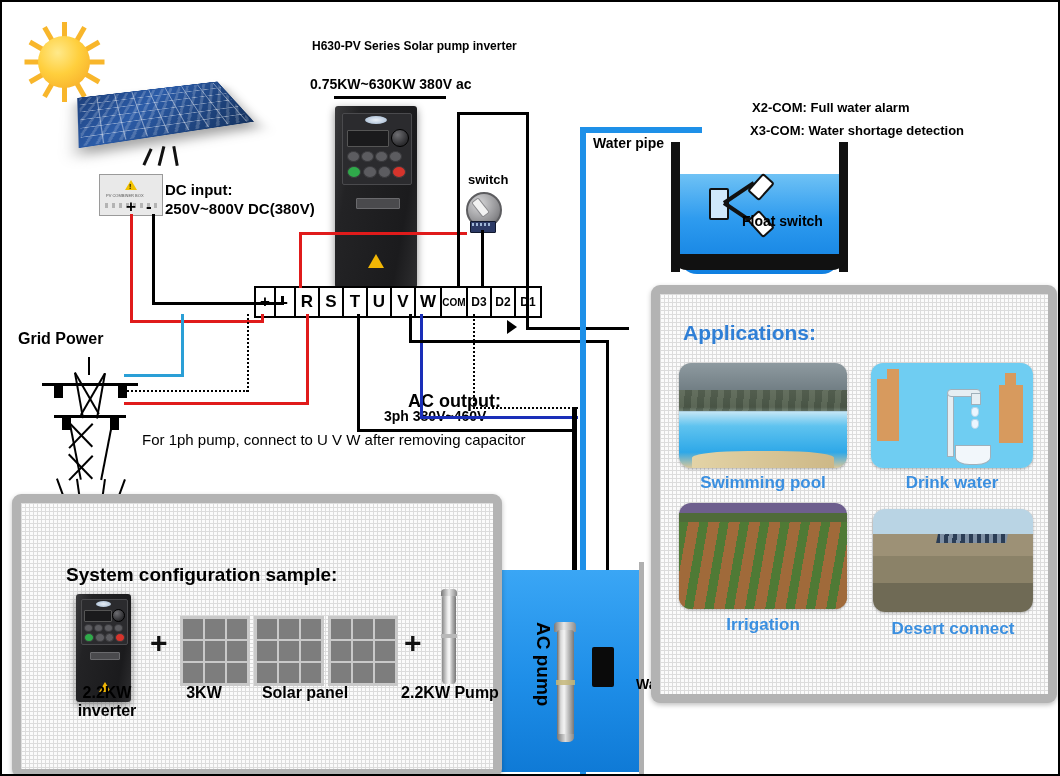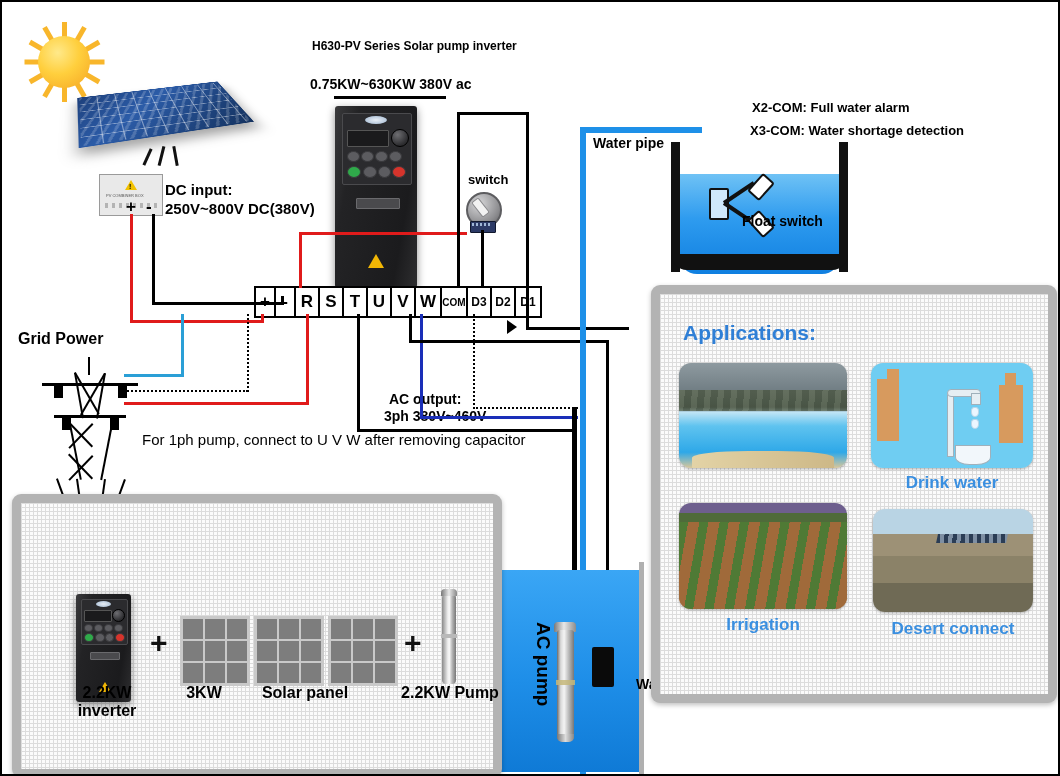--- a/index.html
+++ b/index.html
@@ -264,21 +264,21 @@
   </div>
   <div class="txt b" style="left:16px;top:328px;font-size:16px;">Grid Power</div>
 
   <div class="w wblue" style="left:122px;top:372px;width:60px;height:3px;"></div>
   <div class="w wblue" style="left:179px;top:312px;width:3px;height:62px;"></div>
   <div class="wdot-h" style="left:122px;top:388px;width:124px;"></div>
   <div class="wdot-v" style="left:245px;top:312px;height:78px;"></div>
   <div class="w wred" style="left:122px;top:400px;width:185px;height:3px;"></div>
   <div class="w wred" style="left:304px;top:312px;width:3px;height:91px;"></div>
 
-  <div class="txt b" style="left:387px;top:390px;font-size:14px;">AC output:</div>
+  <div class="txt b" style="left:406px;top:390px;font-size:18px;">AC output:</div>
   <div class="txt b" style="left:382px;top:407px;font-size:14px;">3ph 380V~460V</div>
   <div class="txt" style="left:140px;top:430px;font-size:15px;">For 1ph pump, connect to U V W after removing capacitor</div>
 
   <div class="w" style="left:355px;top:312px;width:3px;height:118px;"></div>
   <div class="w" style="left:355px;top:427px;width:215px;height:3px;"></div>
   <div class="w wnavy" style="left:418px;top:312px;width:3px;height:105px;"></div>
   <div class="w wnavy" style="left:418px;top:414px;width:158px;height:3px;"></div>
   <div class="wdot-v" style="left:471px;top:312px;height:95px;"></div>
   <div class="wdot-h" style="left:471px;top:405px;width:105px;"></div>
   <div class="w" style="left:570px;top:405px;width:5px;height:250px;"></div>
@@ -331,20 +331,21 @@
   <div class="vert-text b" style="left:552px;top:620px;font-size:19px;">AC pump</div>
   <div class="txt b" style="left:634px;top:675px;font-size:14px;">Water sensor(Optional)</div>
 
   <div class="card" style="left:649px;top:283px;width:406px;height:418px;">
     <div class="card-inner"></div>
     <div class="apps-title" style="left:32px;top:36px;font-size:21px;">Applications:</div>
 
     <div class="app-img" style="left:28px;top:78px;width:168px;height:105px;">
       <div class="pool"></div>
     </div>
+    <div class="app-cap" style="left:28px;top:188px;width:168px;font-size:17px;">Swimming pool</div>
 
     <div class="app-img" style="left:220px;top:78px;width:162px;height:105px;">
       <div class="drink">
         <div class="bld" style="left:6px;top:16px;width:22px;height:62px;"></div>
         <div class="bld" style="left:16px;top:6px;width:12px;height:20px;"></div>
         <div class="bld" style="left:128px;top:22px;width:24px;height:58px;"></div>
         <div class="bld" style="left:134px;top:10px;width:11px;height:18px;"></div>
         <div class="tap-pipe" style="left:76px;top:30px;width:5px;height:62px;"></div>
         <div class="tap-pipe" style="left:76px;top:26px;width:32px;height:6px;border-radius:4px;"></div>
         <div class="tap-pipe" style="left:100px;top:30px;width:8px;height:10px;"></div>
@@ -361,20 +362,21 @@
     <div class="app-cap" style="left:28px;top:330px;width:168px;font-size:17px;text-align:center;">Irrigation</div>
 
     <div class="app-img" style="left:222px;top:224px;width:160px;height:103px;">
       <div class="desert"></div>
     </div>
     <div class="app-cap" style="left:222px;top:334px;width:160px;font-size:17px;">Desert connect</div>
   </div>
 
   <div class="card" style="left:10px;top:492px;width:490px;height:284px;">
     <div class="card-inner"></div>
+    <div class="cfg-title" style="left:54px;top:70px;font-size:19px;">System configuration sample:</div>
 
     <div class="inv" style="left:64px;top:100px;width:55px;height:108px;">
       <div class="inv-panel" style="left:5px;top:5px;width:45px;height:44px;"></div>
       <div class="inv-logo" style="left:20px;top:7px;width:15px;height:6px;"></div>
       <div class="led" style="left:8px;top:16px;width:26px;height:10px;"></div>
       <div class="knob" style="left:36px;top:15px;width:11px;height:11px;"></div>
       <div class="btn" style="left:8px;top:30px;width:7px;height:6px;"></div>
       <div class="btn" style="left:18px;top:30px;width:7px;height:6px;"></div>
       <div class="btn" style="left:28px;top:30px;width:7px;height:6px;"></div>
       <div class="btn" style="left:38px;top:30px;width:7px;height:6px;"></div>

